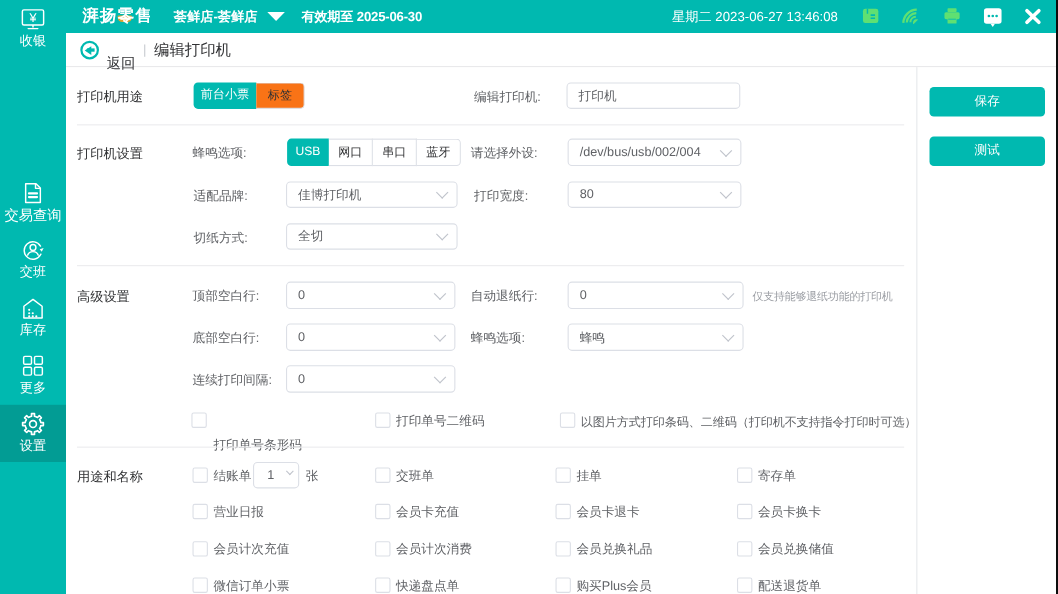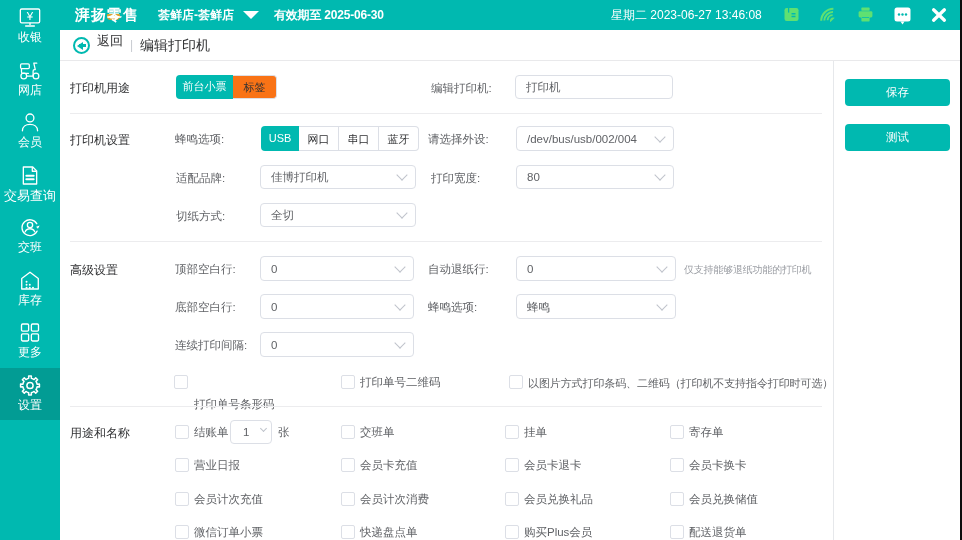--- a/index.html
+++ b/index.html
@@ -25,21 +25,21 @@
   #store { left:158px; font-size:12px; font-weight:700; }
   #tri { left:243px; top:11px; width:0; height:0; border-left:8px solid transparent; border-right:8px solid transparent; border-top:8px solid #fff; }
   #valid { left:274px; font-size:12px; font-weight:700; letter-spacing:-0.2px; }
   #clock { left:611px; font-size:12px; }
 
   
   #crumb { left:60px; top:30px; width:902px; height:31px; background:#fff; border-bottom:1px solid #e9e9eb; }
   #backcirc { position:absolute; left:73px; top:37px; width:17px; height:17px; border-radius:50%; border:2px solid #00b9b0; }
   #backcirc:after { content:""; position:absolute; left:1.5px; top:2.5px; width:0; height:0; border-top:4px solid transparent; border-bottom:4px solid transparent; border-right:6px solid #00b9b0; }
   #backcirc:before { content:""; position:absolute; left:4px; top:5px; width:7px; height:3px; background:#00b9b0; }
-  #btxt { position:absolute; left:97px; top:32px; font-size:13px; color:#303133; }
+  #btxt { position:absolute; left:97px; top:49px; font-size:13px; color:#303133; }
   #bsep { position:absolute; left:130px; top:38px; font-size:12px; color:#c8cbd0; }
   #btitle { position:absolute; left:140px; top:37px; font-size:14px; color:#303133; }
 
   
   #vdiv { left:833px; top:61px; width:1px; height:479px; background:#e6e8eb; }
   .btn { position:absolute; left:845px; width:105px; height:27px; background:#00b9b0; border-radius:4px; color:#fff; font-size:11.5px; text-align:center; line-height:27px; }
 
   
   .sec-label { position:absolute; left:70px; font-size:12px; color:#303133; }
   .f-label { position:absolute; font-size:11.5px; color:#606266; }
@@ -70,37 +70,20 @@
 <body>
   <div id="sidebar" class="abs">
     <div class="side-item" style="top: 0px; height: 52.5px;">
       <svg width="23" height="23" viewBox="0 0 20 20" fill="none" stroke="#fff" stroke-width="1.15">
         <rect x="1.6" y="2.6" width="16.8" height="12" rx="1.2"></rect>
         <path d="M10 14.6v2"></path>
         <path d="M6.2 17.4h7.6" stroke-linecap="round"></path>
         <text x="10" y="11.8" text-anchor="middle" font-size="10" font-family="Liberation Sans" fill="#fff" stroke="none">¥</text>
       </svg>
       <div class="lbl" style="">收银</div>
-    </div>
-    <div class="side-item" style="top: 52.5px; height: 52.5px;">
-      <svg width="25" height="23" viewBox="0 0 20 20" fill="none" stroke="#fff" stroke-width="1.1">
-        <circle cx="4.6" cy="14.8" r="2.5"></circle>
-        <circle cx="15.2" cy="14.8" r="2.5"></circle>
-        <path d="M7.3 14.8h5.4M12.7 14.8v-4.4c0-.7.5-1.2 1.2-1.2h.7L13.3 3.6h2.6" stroke-linecap="round" stroke-linejoin="round"></path>
-        <rect x="1.8" y="4.2" width="7.6" height="4.2" rx="1"></rect>
-        <path d="M2.6 8.4v2.8c0 .8.6 1.4 1.4 1.4h4.6" stroke-linecap="round"></path>
-      </svg>
-      <div class="lbl" style="">网店</div>
-    </div>
-    <div class="side-item" style="top: 105px; height: 52.5px;">
-      <svg width="23" height="23" viewBox="0 0 20 20" fill="none" stroke="#fff" stroke-width="1.15">
-        <circle cx="10" cy="6" r="3.4"></circle>
-        <path d="M3.4 17.2c0-3.6 3-5.6 6.6-5.6s6.6 2 6.6 5.6" stroke-linecap="round"></path>
-      </svg>
-      <div class="lbl" style="">会员</div>
     </div>
     <div class="side-item" style="top: 157.5px; height: 52.5px;">
       <svg width="23" height="23" viewBox="0 0 20 20" fill="none" stroke="#fff" stroke-width="1.15">
         <path d="M4.2 2.6h8.2l3.4 3.4v11.4H4.2z" stroke-linejoin="round"></path>
         <path d="M12 2.8v3.5h3.5" stroke-linejoin="round"></path>
         <path d="M6.8 10.3h6.4M6.8 13.2h6.4" stroke-width="1.7" stroke-linecap="round"></path>
       </svg>
       <div class="lbl" style="font-size:13px;letter-spacing:0;">交易查询</div>
     </div>
     <div class="side-item" style="top: 210px; height: 52.5px;">

